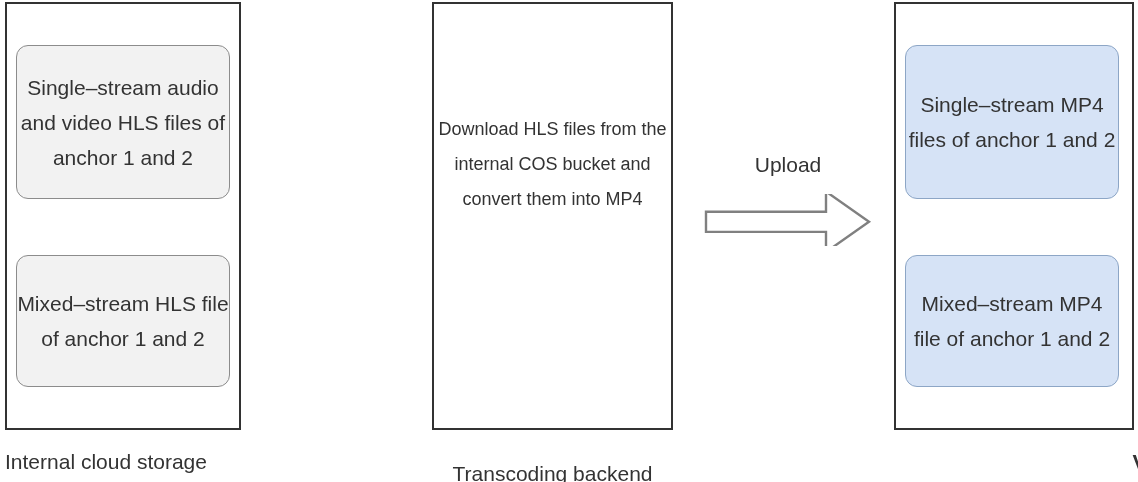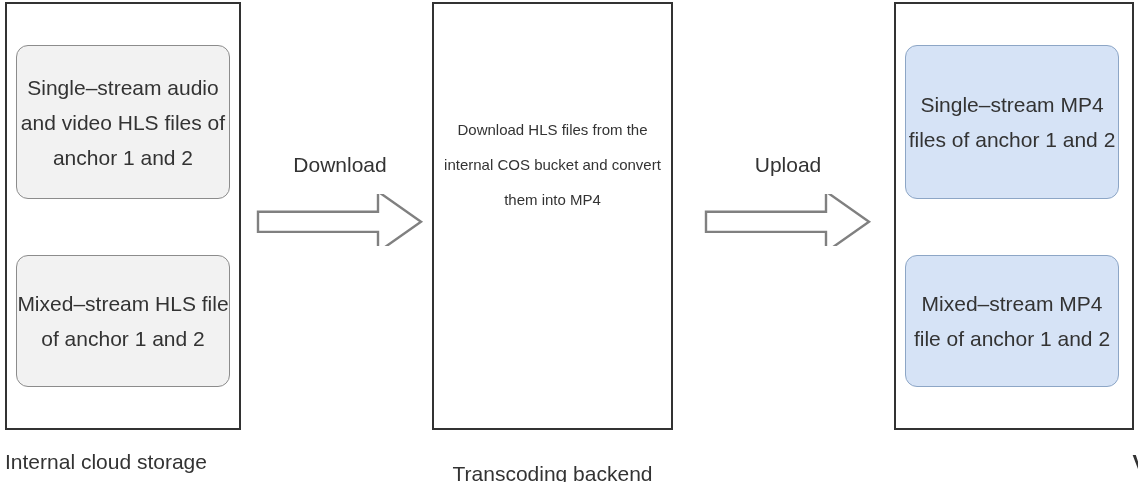--- a/index.html
+++ b/index.html
@@ -60,21 +60,21 @@
   #node-mixed-hls  { left: 9px;  top: 251px; width: 214px; height: 132px; }
   #node-single-mp4 { left: 9px;  top: 41px;  width: 214px; height: 154px; }
   #node-mixed-mp4  { left: 9px;  top: 251px; width: 214px; height: 132px; }
 
   
   .center-text {
     position: absolute;
     left: 0; right: 0;
     top: 108px;
     text-align: center;
-    font-size: 15px;
+    font-size: 18px;
     line-height: 35px;
     color: #333333;
     padding: 0 0;
     box-sizing: border-box;
   }
 
   
   .arrow-group { position: absolute; }
   #arrow-download { left: 256px; top: 150px; width: 168px; height: 96px; }
   #arrow-upload   { left: 704px; top: 150px; width: 168px; height: 96px; }
@@ -113,26 +113,20 @@
 
   <div class="column" id="col-storage">
     <div class="node gray" id="node-single-hls">
       <span>Single–stream audio and video HLS files of anchor 1 and 2</span>
     </div>
     <div class="node gray" id="node-mixed-hls">
       <span>Mixed–stream HLS file of anchor 1 and 2</span>
     </div>
   </div>
 
-  <div class="arrow-group" id="arrow-download">
-    <div class="arrow-label">Download</div>
-    <svg class="arrow-svg" width="168" height="52" viewBox="0 0 168 52">
-      <polygon points="2,30 122,30 122,2 165,44 122,86 122,58 2,58" transform="translate(0,-14) scale(1,0.72) translate(0,14)" fill="#ffffff" stroke="#808080" stroke-width="2.4" stroke-linejoin="miter" vector-effect="non-scaling-stroke"></polygon>
-    </svg>
-  </div>
 
   <div class="column" id="col-backend">
     <div class="center-text">Download HLS files from the internal COS bucket and convert them into MP4</div>
   </div>
 
   <div class="arrow-group" id="arrow-upload">
     <div class="arrow-label">Upload</div>
     <svg class="arrow-svg" width="168" height="52" viewBox="0 0 168 52">
       <polygon points="2,30 122,30 122,2 165,44 122,86 122,58 2,58" transform="translate(0,-14) scale(1,0.72) translate(0,14)" fill="#ffffff" stroke="#808080" stroke-width="2.4" stroke-linejoin="miter" vector-effect="non-scaling-stroke"></polygon>
     </svg>

